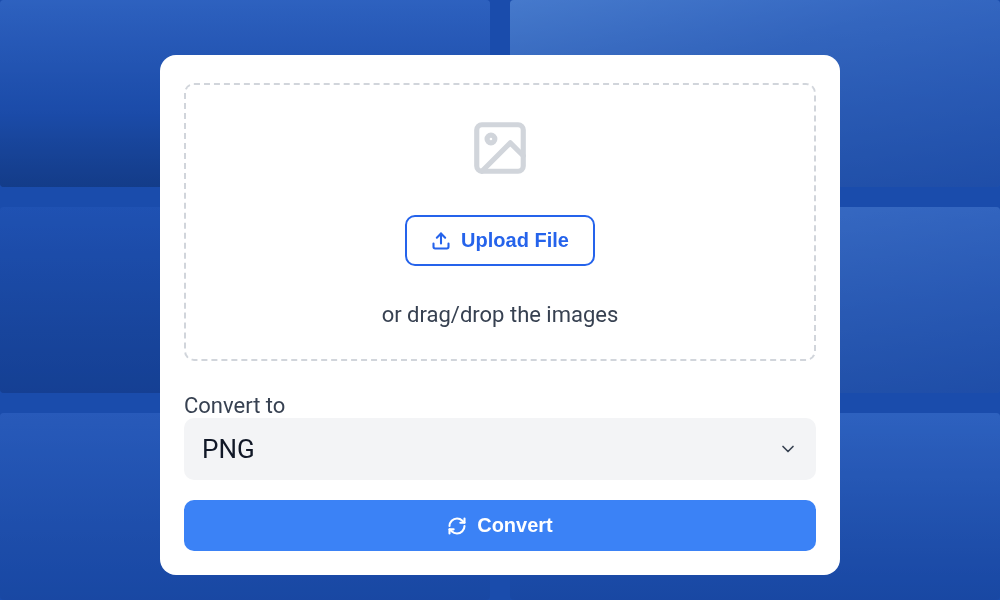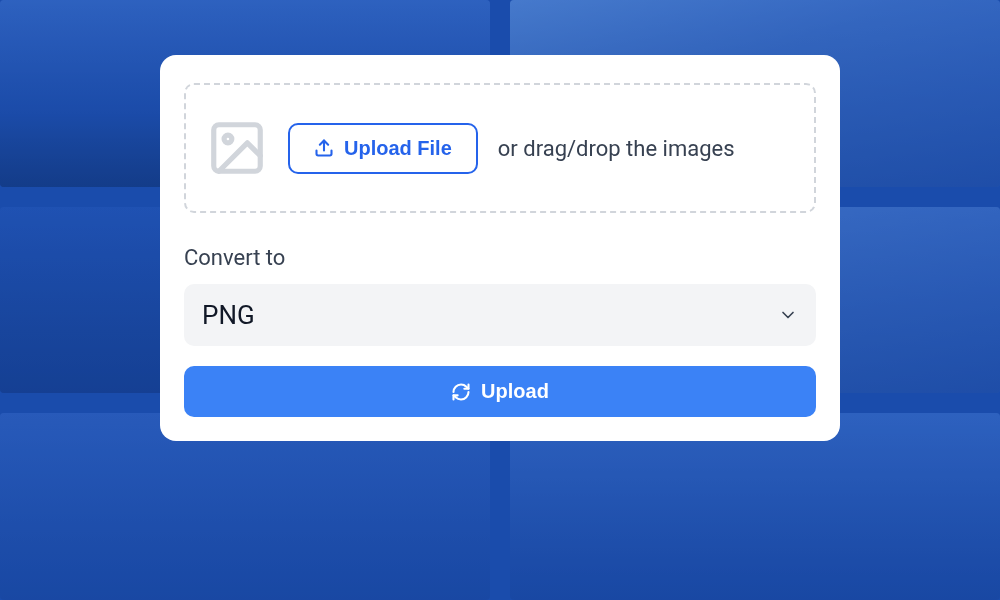--- a/index.html
+++ b/index.html
@@ -78,23 +78,23 @@
       background: #ffffff;
       border-radius: 16px;
       padding: 28px 24px 24px;
     }
 
     .dropzone {
       border: 2px dashed #d1d5db;
       border-radius: 10px;
       padding: 32px 20px 32px;
       display: flex;
-      flex-direction: row;
+      flex-direction: column;
       align-items: center;
-      gap: 20px;
+      gap: 36px;
     }
 
     .image-icon {
       width: 62px;
       height: 62px;
       color: #d1d5db;
     }
 
     .upload-button {
       display: inline-flex;
@@ -122,21 +122,20 @@
     }
 
     .convert-section {
       margin-top: 32px;
     }
 
     .convert-label {
       color: #374151;
       font-size: 22px;
       font-weight: 400;
-      margin-bottom: 14px;
     }
 
     .select-wrapper {
       position: relative;
       width: 100%;
     }
 
     .format-select {
       width: 100%;
       padding: 16px 18px;
@@ -227,17 +226,17 @@
       </svg>
     </div>
 
     <button class="convert-button">
       <svg class="refresh-icon" viewBox="0 0 24 24" fill="none" stroke="currentColor" stroke-width="2.5" stroke-linecap="round" stroke-linejoin="round">
         <path d="M3 12a9 9 0 0 1 9-9 9 9 0 0 1 6.4 2.6L21 8"></path>
         <path d="M21 3v5h-5"></path>
         <path d="M21 12a9 9 0 0 1-9 9 9 9 0 0 1-6.4-2.6L3 16"></path>
         <path d="M3 21v-5h5"></path>
       </svg>
-      <span>Upload</span>
+      <span>Convert</span>
     </button>
   </div>
 
 </div>
 
 </body></html>

